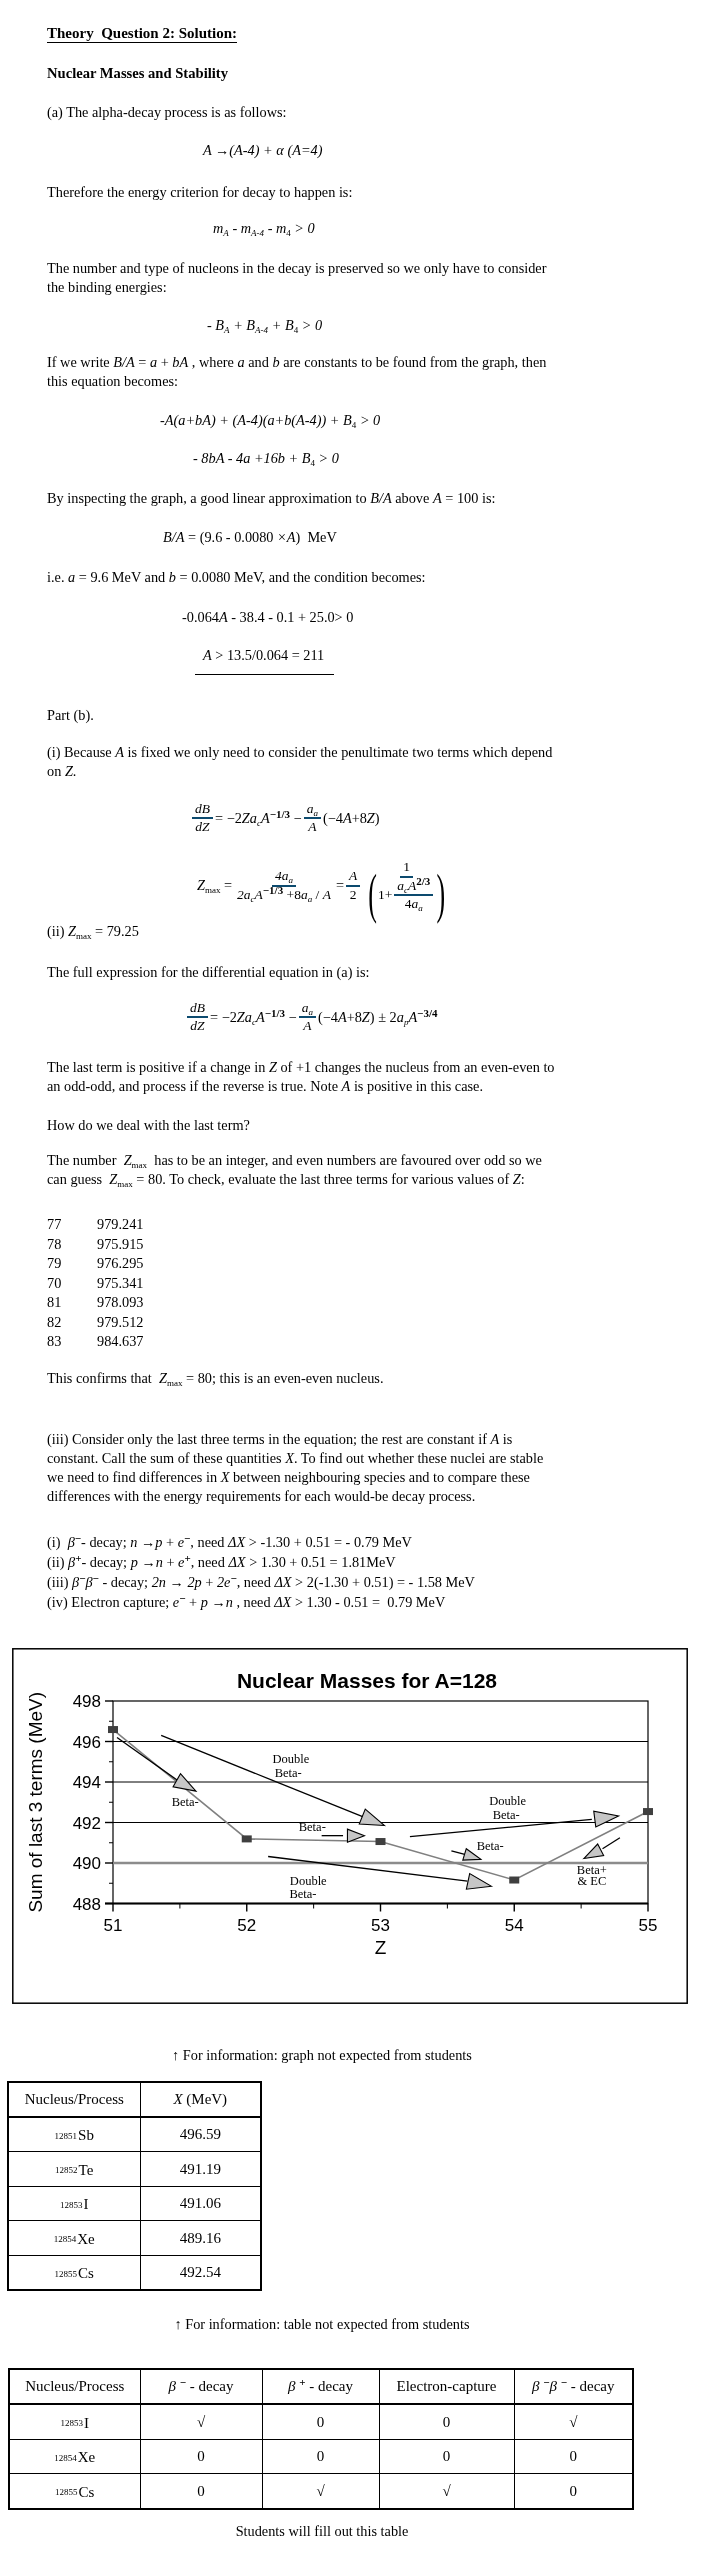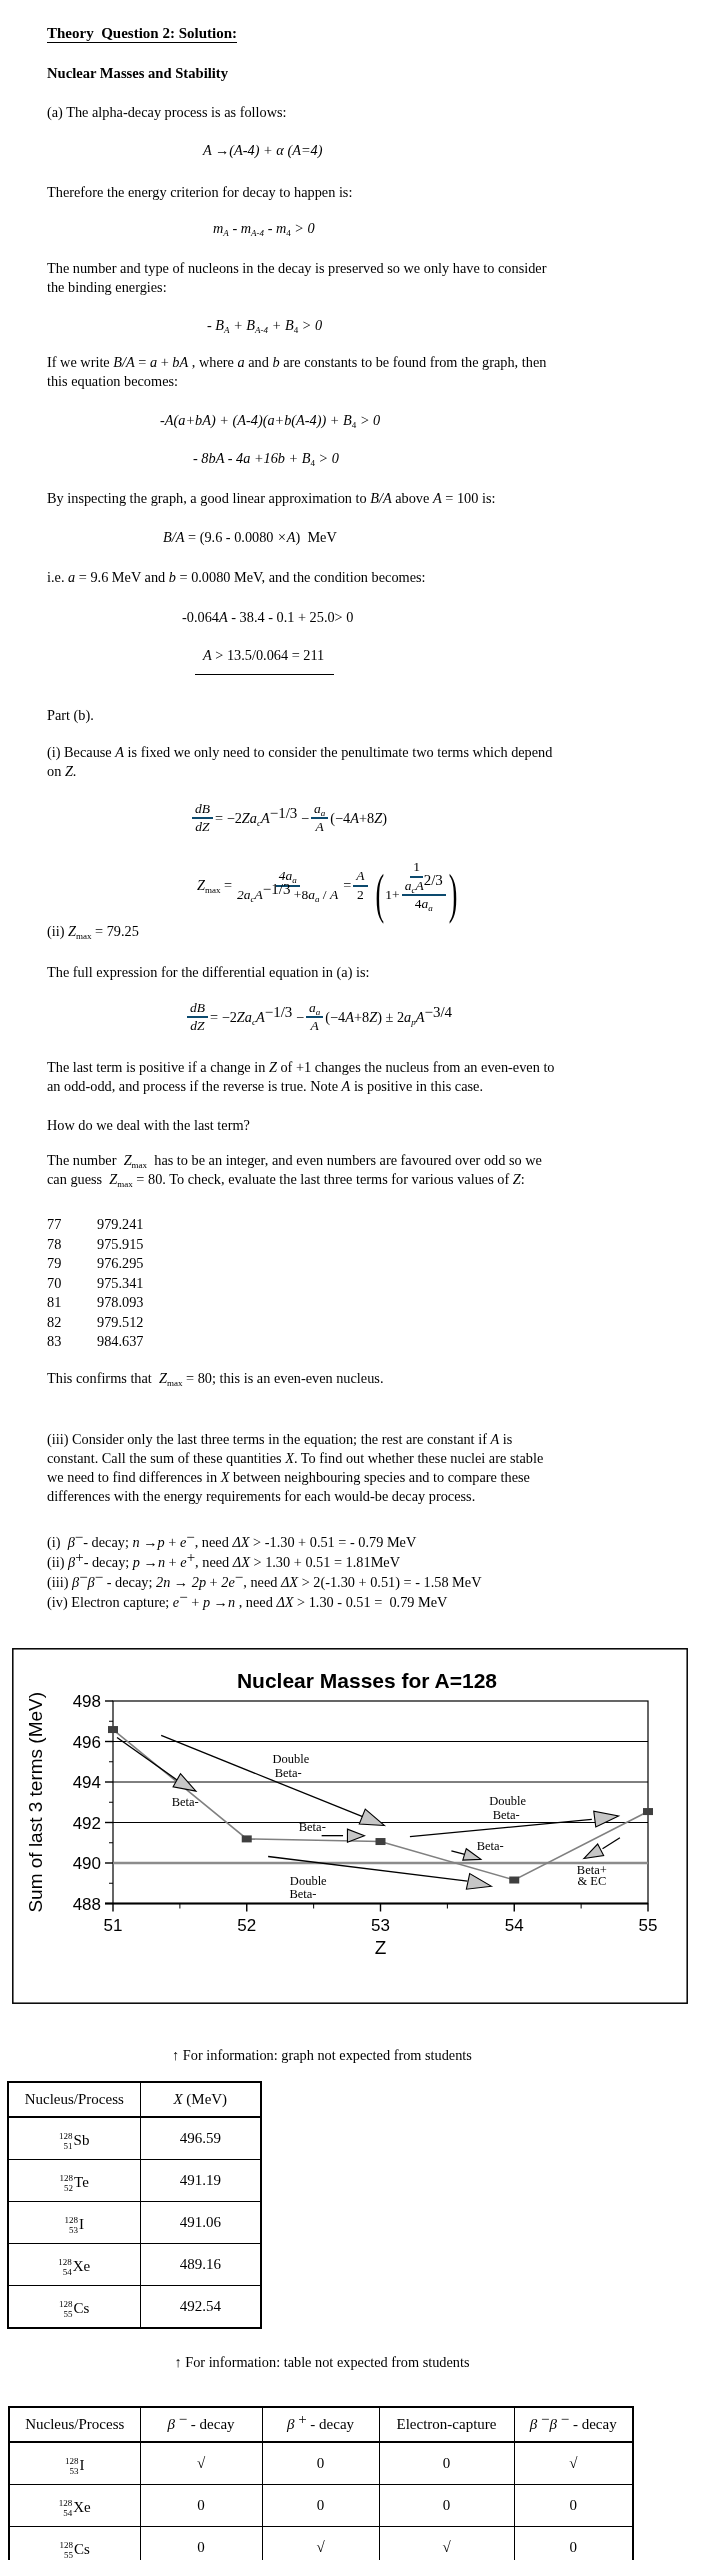--- a/index.html
+++ b/index.html
@@ -3,21 +3,21 @@
 <meta charset="utf-8">
 <style>
   html,body{margin:0;padding:0;background:#fff;}
   .page{width:708px;height:2560px;box-sizing:border-box;padding:24px 45px 0 47px;
         font-family:"Liberation Serif",serif;font-size:14.3px;color:#000000;overflow:hidden;position:relative;}
   .page *{box-sizing:border-box;}
   p,div,h1,h2{margin:0;padding:0;}
   .line{line-height:19px;}
   .it{font-style:italic;}
   sub{font-size:9px;vertical-align:-3px;line-height:0;}
-  sup{font-size:15px;vertical-align:5px;line-height:0;}
+  sup{font-size:11px;vertical-align:5px;line-height:0;font-weight:bold;}
   .doc-title{font-weight:bold;font-size:15px;}
   .doc-title .ul{border-bottom:1.6px solid #000;padding-bottom:1px;}
   .subtitle{font-weight:bold;font-size:14.6px;}
   .eq{white-space:nowrap;}
   .eq-flex{display:flex;align-items:center;}
   .underlined-eq{display:inline-block;border-bottom:1.6px solid #000;padding:0 10px 9px 8px;}
   .frac{display:inline-flex;flex-direction:column;align-items:center;vertical-align:middle;
         margin:0 2px;font-size:13.5px;line-height:1.2;text-align:center;}
   .frac>.num{border-bottom:2px solid #0c4a6e;padding:0 3px;}
   .frac>.den{padding:0 3px;}
@@ -31,21 +31,21 @@
   .tbl{border:2.6px solid #000;}
   .tbl td,.tbl th{border:1.3px solid #000;text-align:center;font-weight:normal;padding:8px;}
   .tbl thead th{border-bottom:2.2px solid #000;}
   .tbl-x td,.tbl-x th{height:26px;}
   .tbl-x .c1{width:132px;} .tbl-x .c2{width:121px;}
   .tbl-d td,.tbl-d th{height:33px;}
   .tbl-d th{height:35px;}
   .tbl-d .c1{width:131px;} .tbl-d .c2{width:122px;} .tbl-d .c3{width:117px;}
   .tbl-d .c4{width:135px;} .tbl-d .c5{width:119px;}
   .nuc{display:inline-flex;align-items:center;line-height:1;}
-  .nuc .stk{display:inline-flex;flex-direction:column;align-items:flex-end;font-size:9px;line-height:10px;margin-right:1px;}
+  .nuc .stk{display:inline-flex;flex-direction:row;align-items:flex-end;font-size:9px;line-height:10px;margin-right:1px;}
   .nuc .sym{font-size:15px;}
   svg text{font-family:"Liberation Sans",sans-serif;}
   svg text.ann{font-family:"Liberation Serif",serif;}
 </style>
 </head>
 <body>
 
 <div class="page">
 
   <div class="doc-title line"><span class="ul">Theory&nbsp; Question 2: Solution:</span></div>

